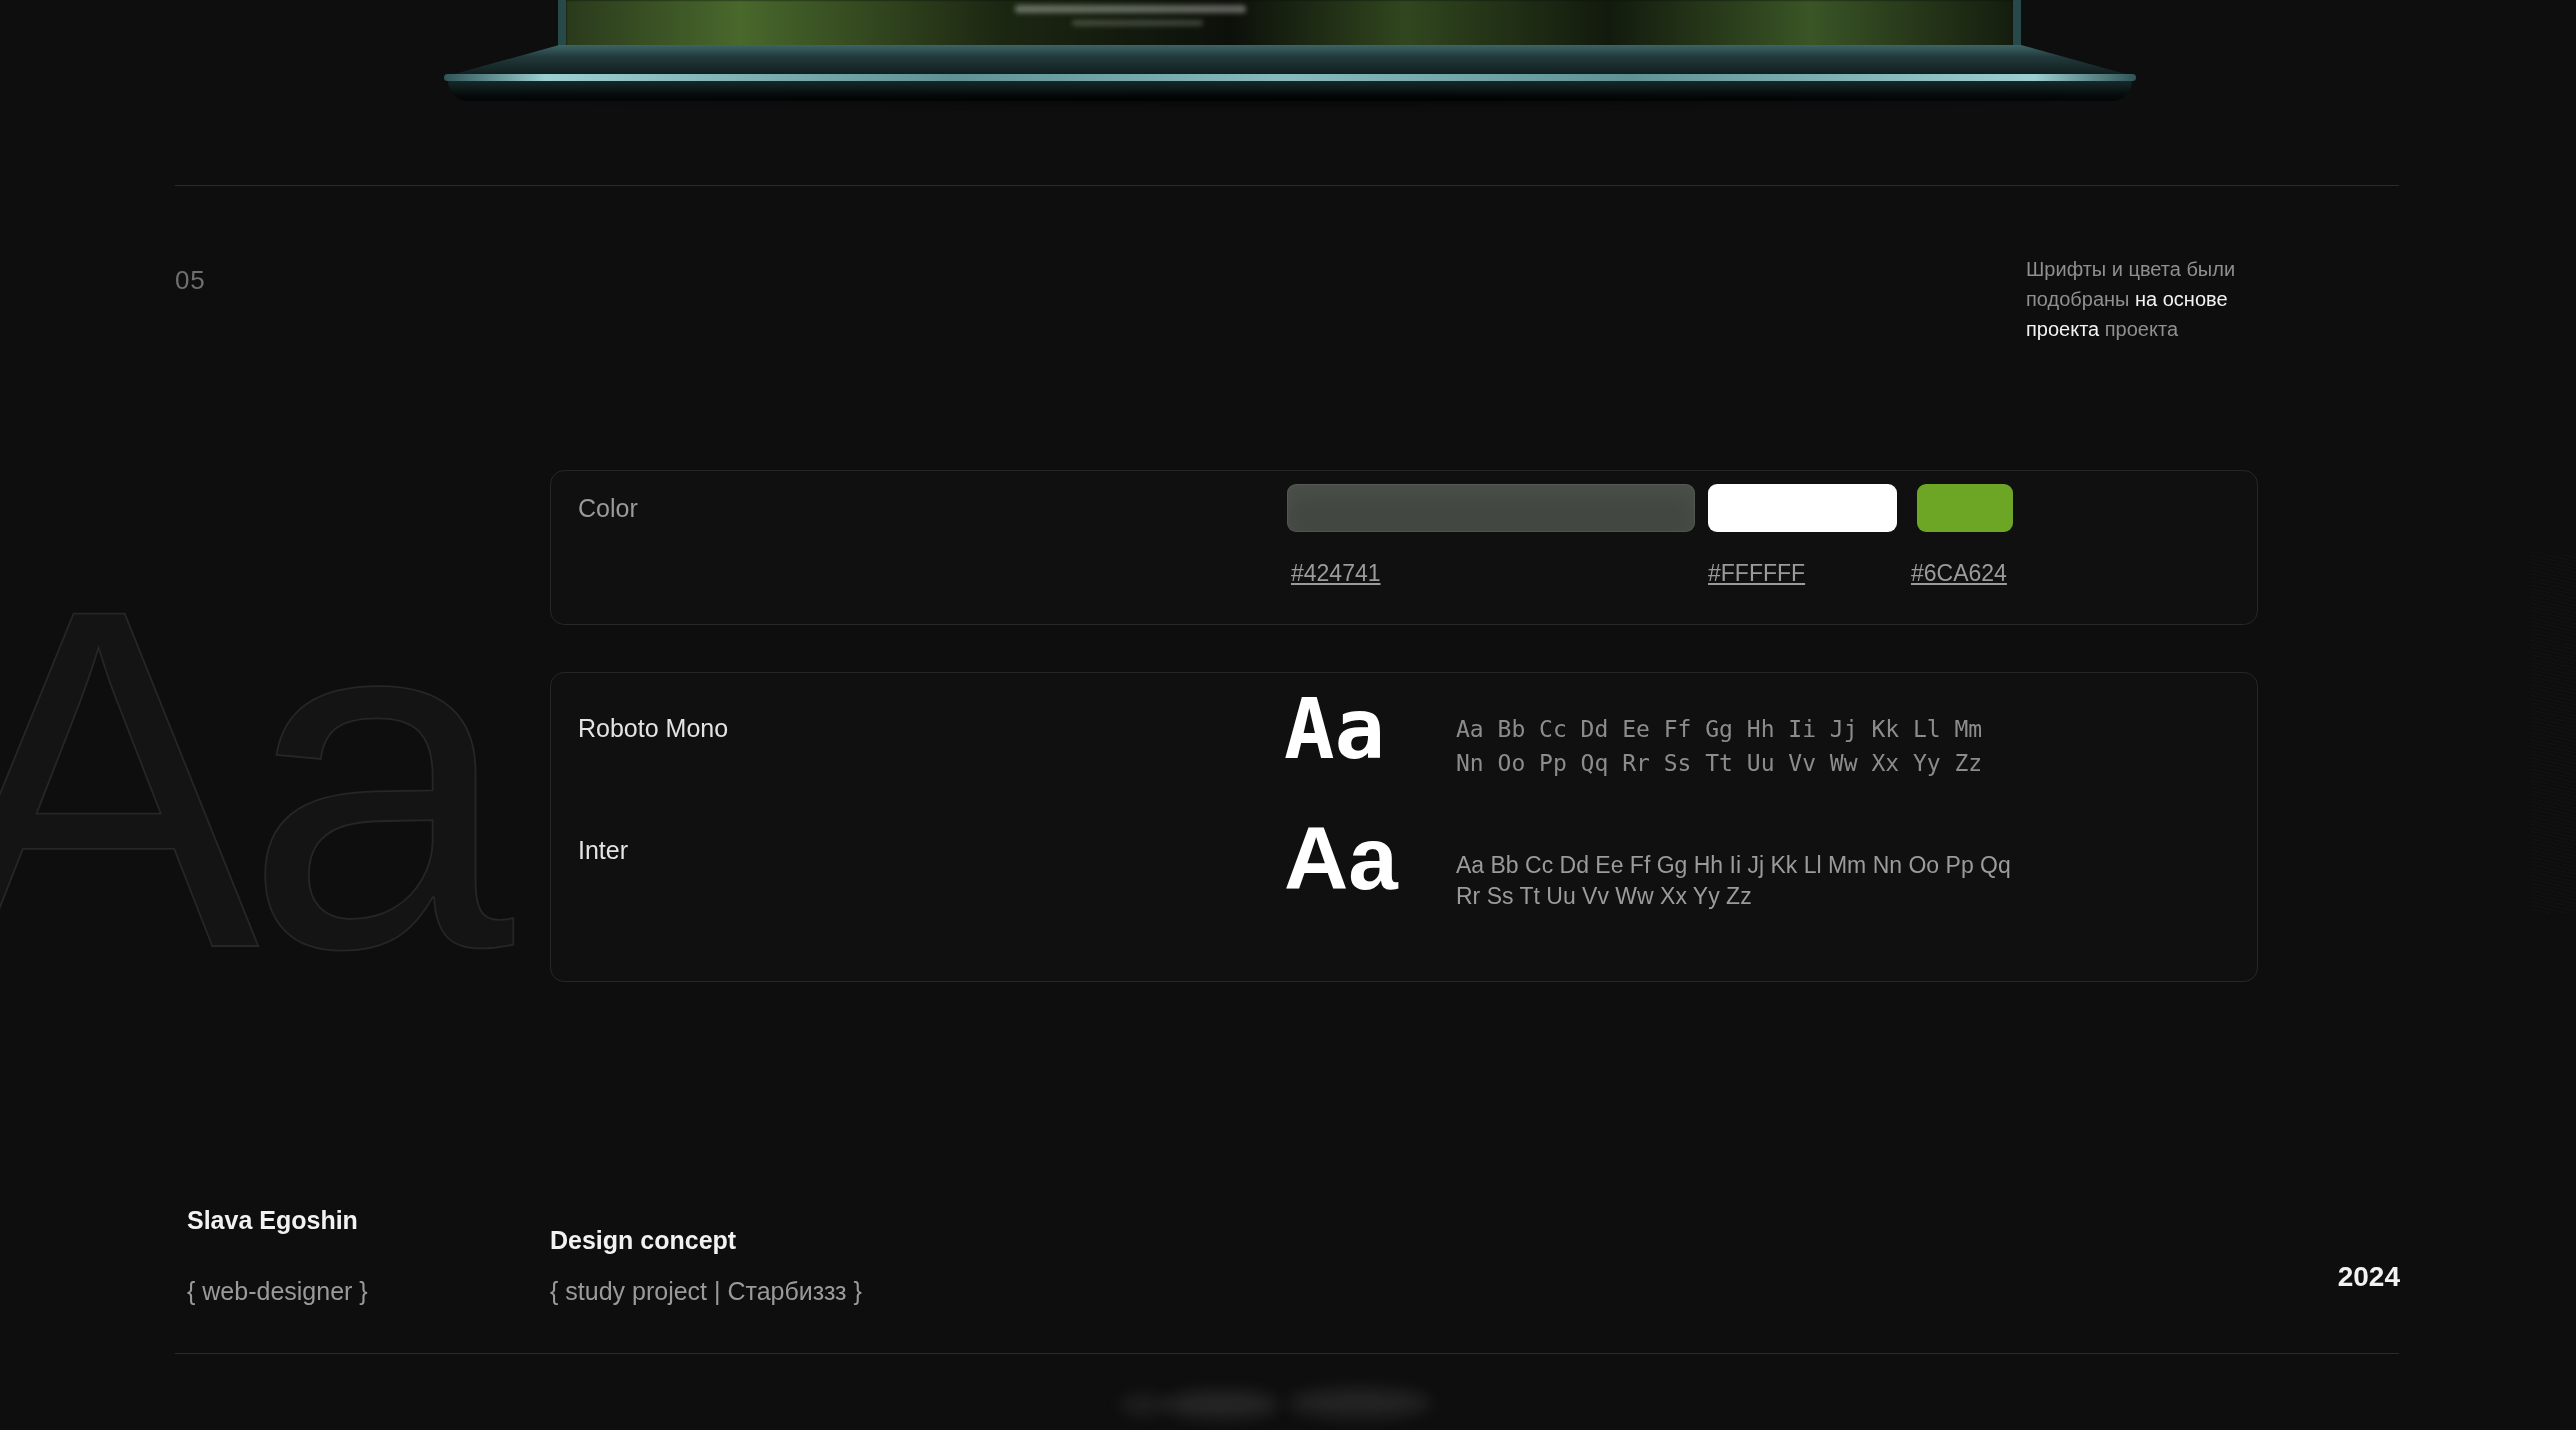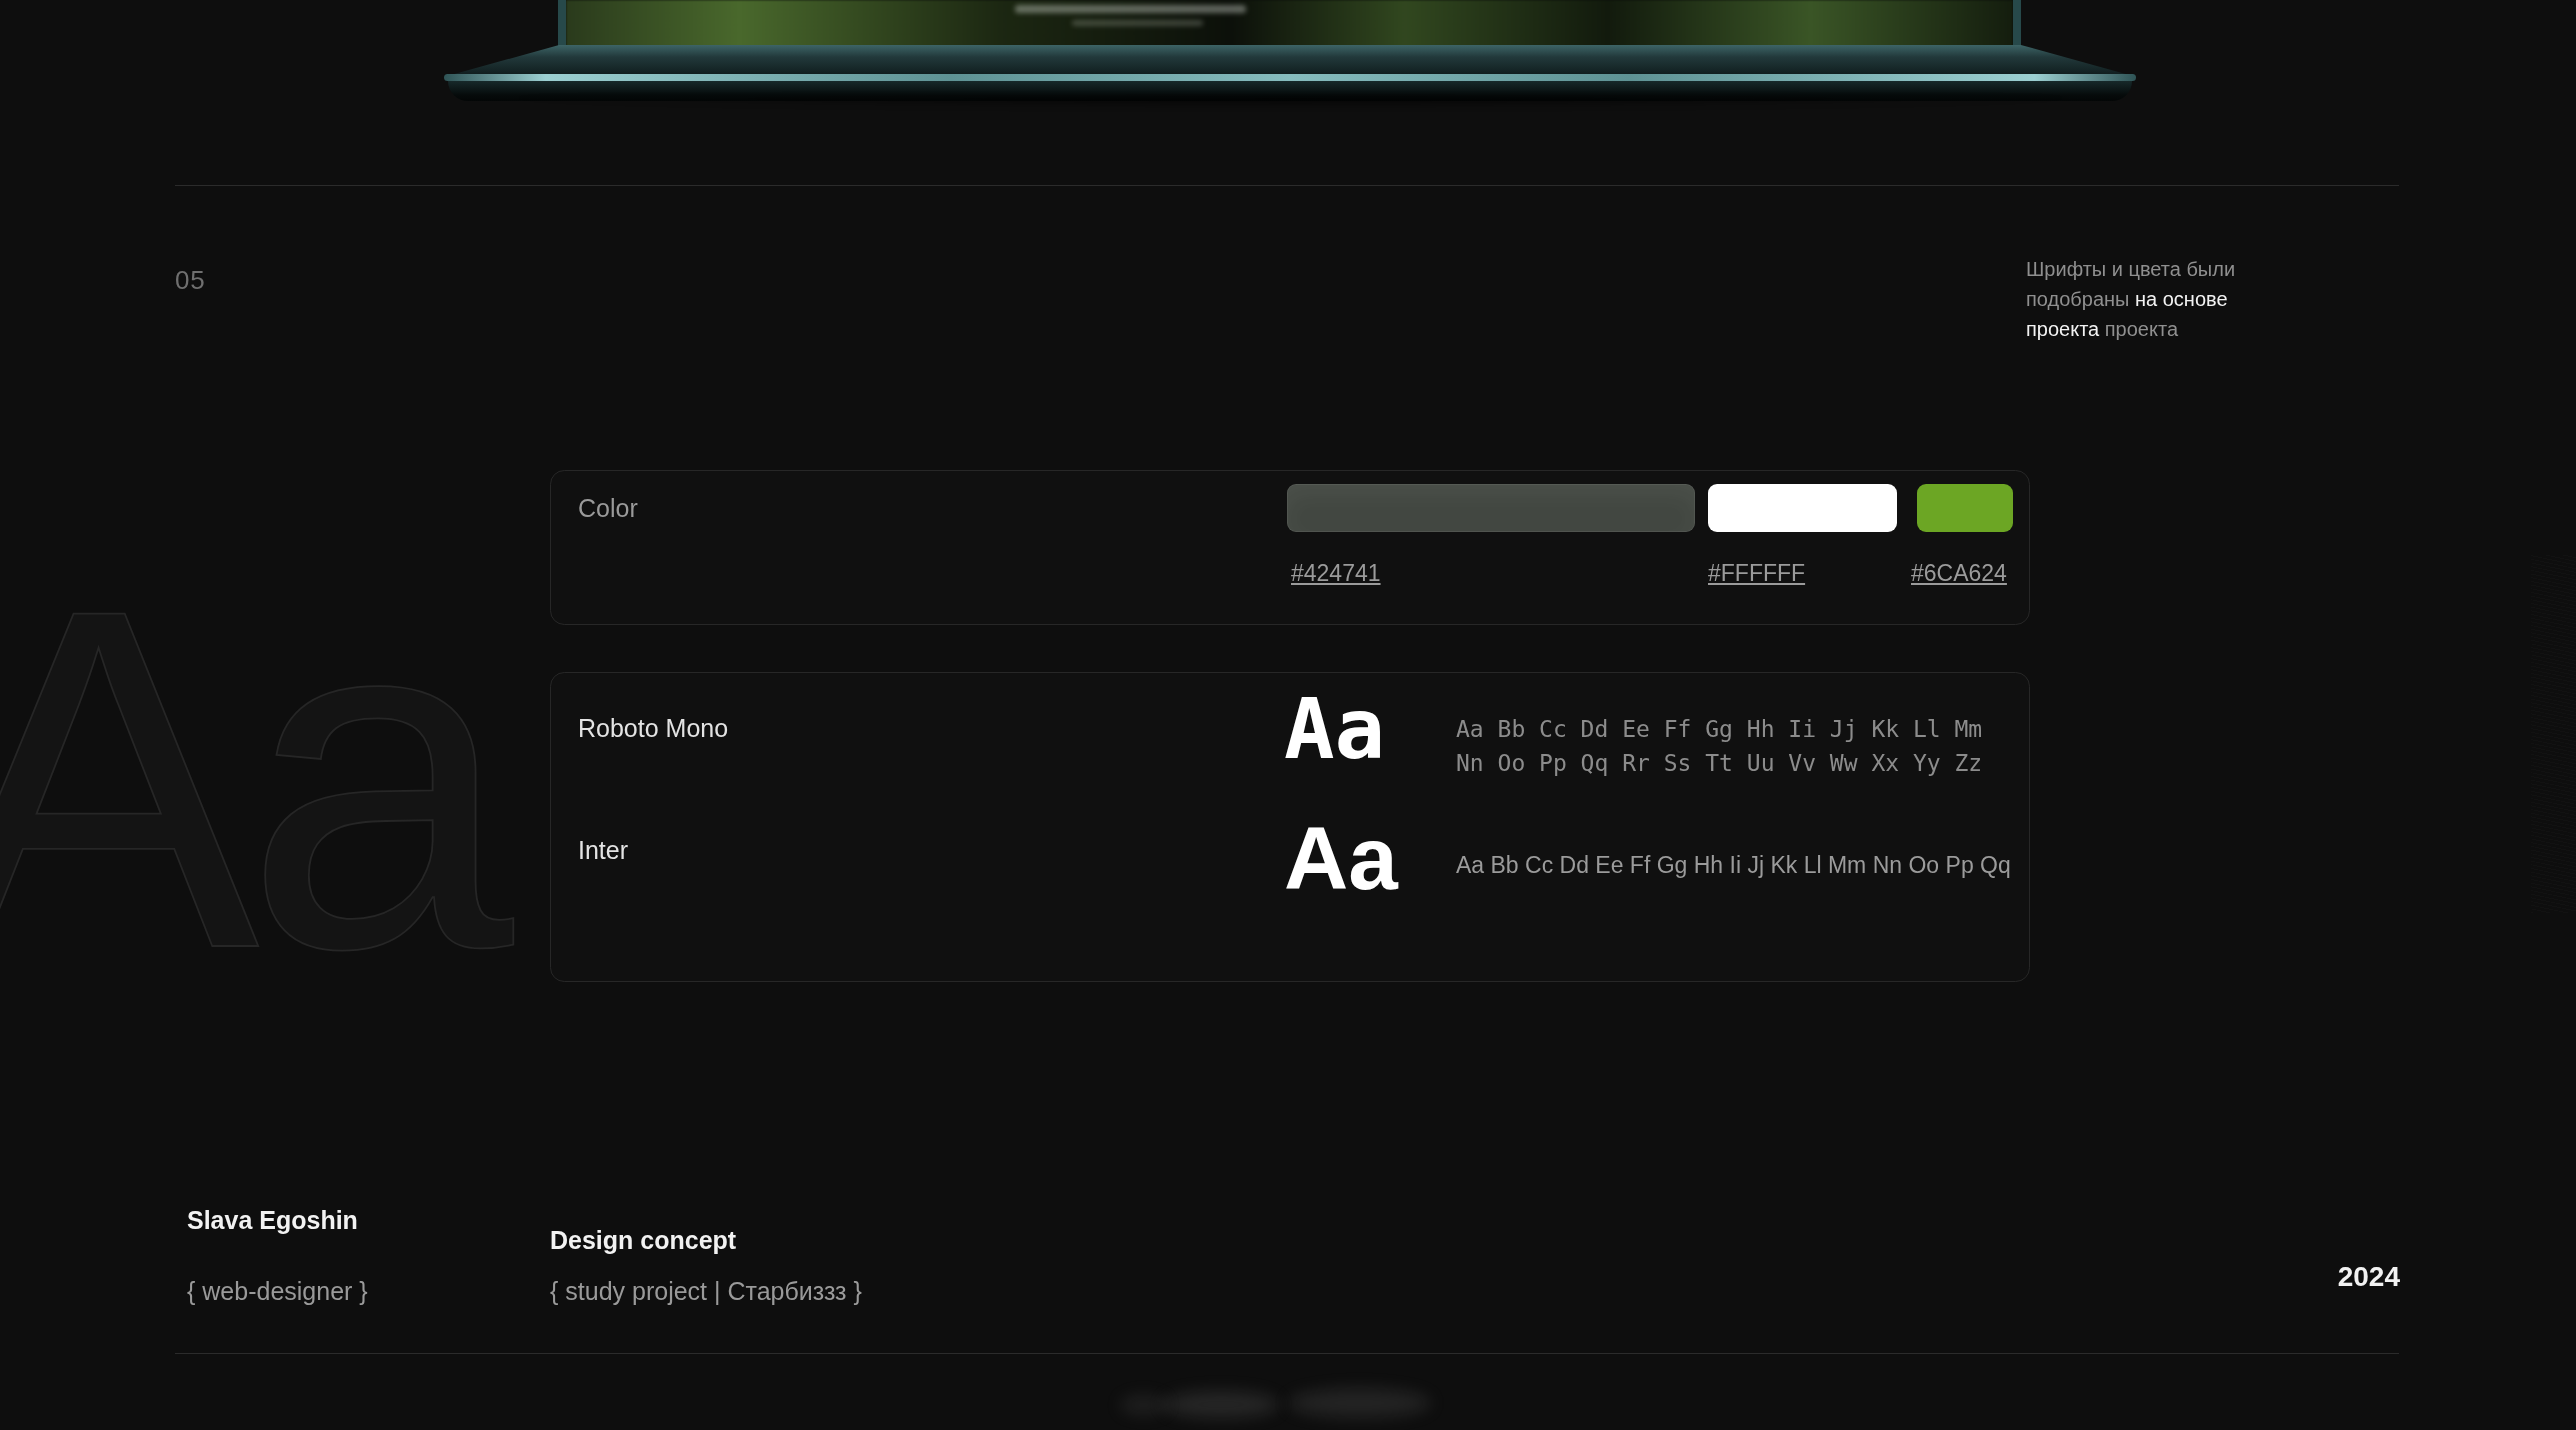--- a/index.html
+++ b/index.html
@@ -31,21 +31,21 @@
   .divider.bottom{top:1353px;}
 
   
   .section-number{position:absolute;left:175px;top:265px;font-size:26px;color:#6f6f6f;letter-spacing:0.9px;}
   .page-title{position:absolute;left:543px;top:234px;font-size:141px;font-weight:700;
               letter-spacing:-3.6px;line-height:1;color:#f7f7f7;}
   .annotation{position:absolute;left:2026px;top:254px;width:304px;font-size:20px;line-height:30px;color:#8f8f8f;}
   .annotation .bright{color:#f2f2f2;}
 
   
-  .card{position:absolute;left:550px;width:1480px;border:0.9px solid #272727;border-radius:14.3px;
+  .card{position:absolute;left:550px;width:1708px;border:0.9px solid #272727;border-radius:14.3px;
         background:#101010;box-sizing:border-box;}
   .color-card{top:470px;height:155px;}
   .font-card{top:672px;height:310px;}
   .card-label{position:absolute;left:27px;font-size:25px;color:#9a9a9a;}
   .color-card .card-label{top:23px;}
 
   .swatch{position:absolute;top:13.4px;height:48px;border-radius:9px;}
   .swatch.s0{left:736px;width:408px;box-shadow:inset 0 0 0 0.9px rgba(255,255,255,.07),inset 0 10.7px 23px rgba(255,255,255,.05);}
   .swatch.s1{left:1157px;width:189px;}
   .swatch.s2{left:1366px;width:96px;}
@@ -127,20 +127,21 @@
     <div class="specimen sp0">Aa</div>
     <div class="alphabet alpha-mono">
       <div>Aa Bb Cc Dd Ee Ff Gg Hh Ii Jj Kk Ll Mm</div>
       <div>Nn Oo Pp Qq Rr Ss Tt Uu Vv Ww Xx Yy Zz</div>
     </div>
 
     <div class="font-name fn1">Inter</div>
     <div class="specimen sp1">Aa</div>
     <div class="alphabet alpha-sans">
       <div>Aa Bb Cc Dd Ee Ff Gg Hh Ii Jj Kk Ll Mm Nn Oo Pp Qq</div>
+      <div>Rr Ss Tt Uu Vv Ww Xx Yy Zz</div>
     </div>
   </div>
 
   <div class="watermark">Aa</div>
 
   <div class="footer-name author-block">Slava Egoshin</div>
   <div class="footer-sub sub-author">{ web-designer }</div>
   <div class="footer-name project-block">Design concept</div>
   <div class="footer-sub sub-project">{ study project | Старбиззз }</div>
   <div class="year">2024</div>

